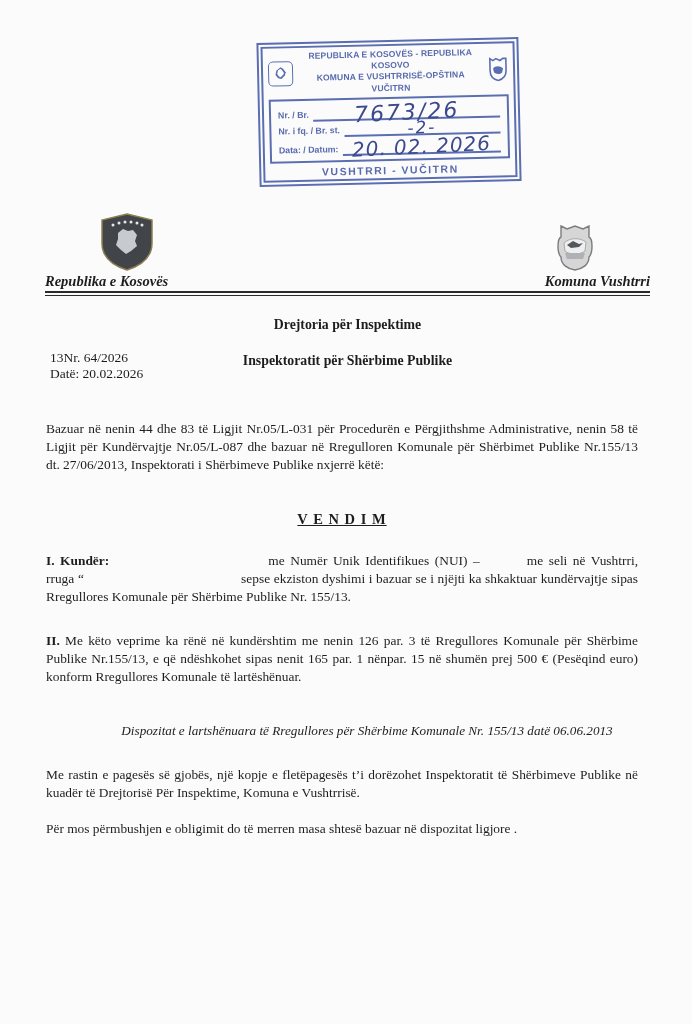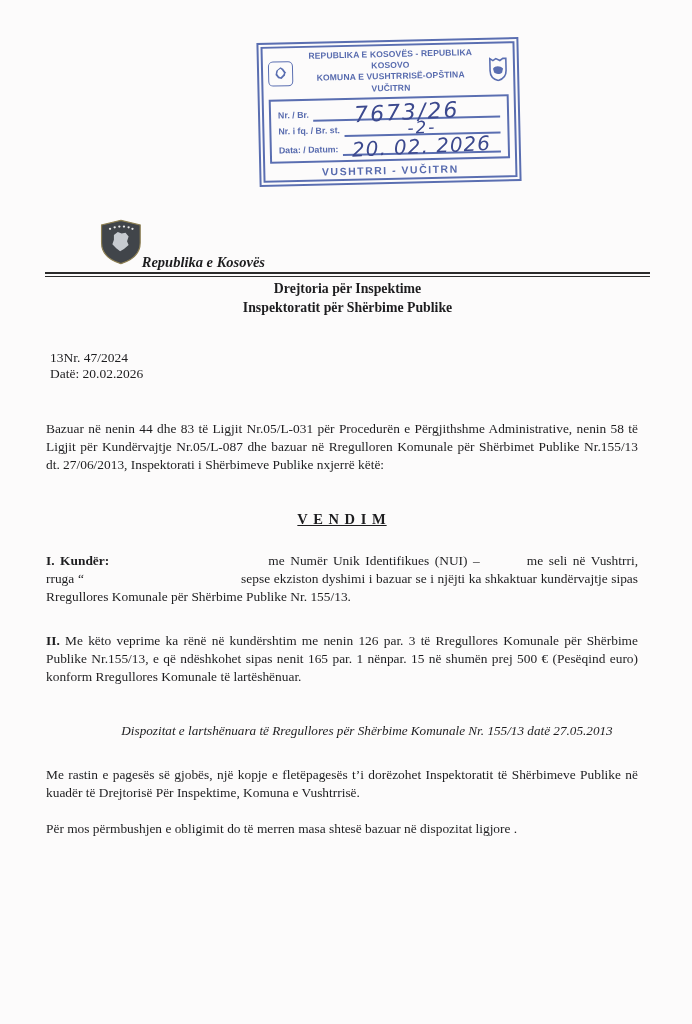--- a/index.html
+++ b/index.html
@@ -41,27 +41,27 @@
     letter-spacing:2px;
     position:relative;top:3px;
   }
   .hand-1{font-size:22px;}
   .hand-2{font-size:17px;top:2px;}
   .hand-3{font-size:20px;letter-spacing:1px;}
   .stamp-footer{text-align:center;font-weight:bold;font-size:10.5px;letter-spacing:1.5px;padding-top:3px;}
   
   .header{position:absolute;left:45px;right:42px;top:213px;}
   .emblem-row{display:flex;justify-content:space-between;align-items:flex-end;}
-  .emblem-col-left{display:flex;align-items:flex-end;width:220px;}
+  .emblem-col-left{display:flex;flex-direction:column;align-items:flex-start;width:220px;}
   .emblem-col-left svg{margin-left:55px;}
   .emblem-col-right{display:flex;flex-direction:column;align-items:flex-end;width:220px;}
   .emblem-col-right svg{margin-right:55px;}
   .emblem-label{font-weight:bold;font-style:italic;font-size:14.5px;margin-top:2px;white-space:nowrap;}
   .double-rule{border-top:2.5px solid #2b2b2b;border-bottom:1px solid #2b2b2b;height:2px;margin-top:1px;}
-  .dept{text-align:center;font-weight:bold;font-size:13.8px;line-height:1.12;margin-top:4px;}
+  .dept{text-align:center;font-weight:bold;font-size:13.8px;line-height:1.12;margin-top:21px;}
   
   .ref{position:absolute;left:50px;top:350px;font-size:13.5px;line-height:16px;}
   .content{position:absolute;left:46px;right:54px;top:420px;font-size:13.4px;line-height:18px;}
   .para{text-align:justify;margin:0;}
   .title{text-align:center;font-weight:bold;font-size:14.5px;letter-spacing:1px;margin:36px 0 24px 0;text-decoration:underline;}
   .sp{display:inline-block;height:1px;}
   .sp-a{width:148px;} .sp-b{width:36px;} .sp-c{width:150px;} .sp-d{width:128px;}
   .sec{margin-top:21px;}
   .provision{font-style:italic;text-align:center;margin-top:36px;padding-left:50px;white-space:nowrap;font-size:13.2px;}
   .invoice{font-weight:bold;margin-top:32px;}
@@ -118,42 +118,51 @@
           <path d="M18 20 L23 16 L28 18 L33 17 L37 22 L35 28 L37 33 L31 38 L26 41 L21 37 L16 32 L18 26 Z" fill="#c7cbd0"></path>
           <circle cx="13" cy="12" r="1.5" fill="#e8e8e8"></circle>
           <circle cx="19" cy="10" r="1.5" fill="#e8e8e8"></circle>
           <circle cx="25" cy="9" r="1.5" fill="#e8e8e8"></circle>
           <circle cx="31" cy="9" r="1.5" fill="#e8e8e8"></circle>
           <circle cx="37" cy="10" r="1.5" fill="#e8e8e8"></circle>
           <circle cx="42" cy="12" r="1.5" fill="#e8e8e8"></circle>
         </svg>
         <span class="emblem-label">Republika e Kosovës</span>
       </div>
+      <div class="emblem-col-right">
+        <svg width="40" height="46" viewBox="0 0 40 46">
+          <path d="M6 1 L12 4 L20 1 L28 4 L34 1 L34 12 C38 14 38 28 34 32 C34 40 27 44 20 45 C13 44 6 40 6 32 C2 28 2 14 6 12 Z" fill="#d6d6d6" stroke="#7c7c7c" stroke-width="1.4"></path>
+          <path d="M9 18 C14 13 24 12 31 17 L30 26 C25 30 14 30 10 26 Z" fill="#efefef" stroke="#9a9a9a" stroke-width="0.8"></path>
+          <path d="M12 20 L18 16 L24 19 L28 18 L24 22 L16 23 Z" fill="#55595e"></path>
+          <path d="M10 28 L30 28 L28 34 L12 34 Z" fill="#aeb2b6"></path>
+        </svg>
+        <span class="emblem-label">Komuna Vushtrri</span>
+      </div>
     </div>
     <div class="double-rule"></div>
     <div class="dept">Drejtoria për Inspektime</div>
     <div class="dept">Inspektoratit për Shërbime Publike</div>
   </div>
 
   <div class="ref">
-    <div>13Nr. 47/2024</div>
+    <div>13Nr. 64/2026</div>
     <div>Datë: 20.02.2026</div>
   </div>
 
   <div class="content">
     <p class="para">Bazuar në nenin 44 dhe 83 të Ligjit Nr.05/L-031 për Procedurën e Përgjithshme Administrative, nenin 58 të Ligjit për Kundërvajtje Nr.05/L-087 dhe bazuar në Rregulloren Komunale për Shërbimet Publike Nr.155/13 dt. 27/06/2013, Inspektorati i Shërbimeve Publike nxjerrë këtë:</p>
 
     <div class="title">V E N D I M</div>
 
     <p class="para sec"><b>I. Kundër:</b> <span class="sp sp-a"></span> <span>me Numër Unik Identifikues (NUI) –</span> <span class="sp sp-b"></span> <span>me seli në Vushtrri, rruga “</span> <span class="sp sp-c"></span> <span>sepse ekziston dyshimi i bazuar se i njëjti ka shkaktuar kundërvajtje sipas Rregullores Komunale për Shërbime Publike Nr. 155/13.</span></p>
 
     <p class="para mt28"><b>II.</b> <span>Me këto veprime ka rënë në kundërshtim me nenin 126 par. 3 të Rregullores Komunale për Shërbime Publike Nr.155/13, e që ndëshkohet sipas nenit 165 par. 1 nënpar. 15 në shumën prej 500 € (Pesëqind euro) konform Rregullores Komunale të lartëshënuar.</span></p>
 
 
-    <div class="provision">Dispozitat e lartshënuara të Rregullores për Shërbime Komunale Nr. 155/13 datë 27.05.2013</div>
+    <div class="provision">Dispozitat e lartshënuara të Rregullores për Shërbime Komunale Nr. 155/13 datë 06.06.2013</div>
 
 
     <p class="para mt28">Me rastin e pagesës së gjobës, një kopje e fletëpagesës t’i dorëzohet Inspektoratit të Shërbimeve Publike në kuadër të Drejtorisë Për Inspektime, Komuna e Vushtrrisë.</p>
 
     <p class="para mt18">Për mos përmbushjen e obligimit do të merren masa shtesë bazuar në dispozitat ligjore .</p>
   </div>
 
 </div>
 
 </body></html>

